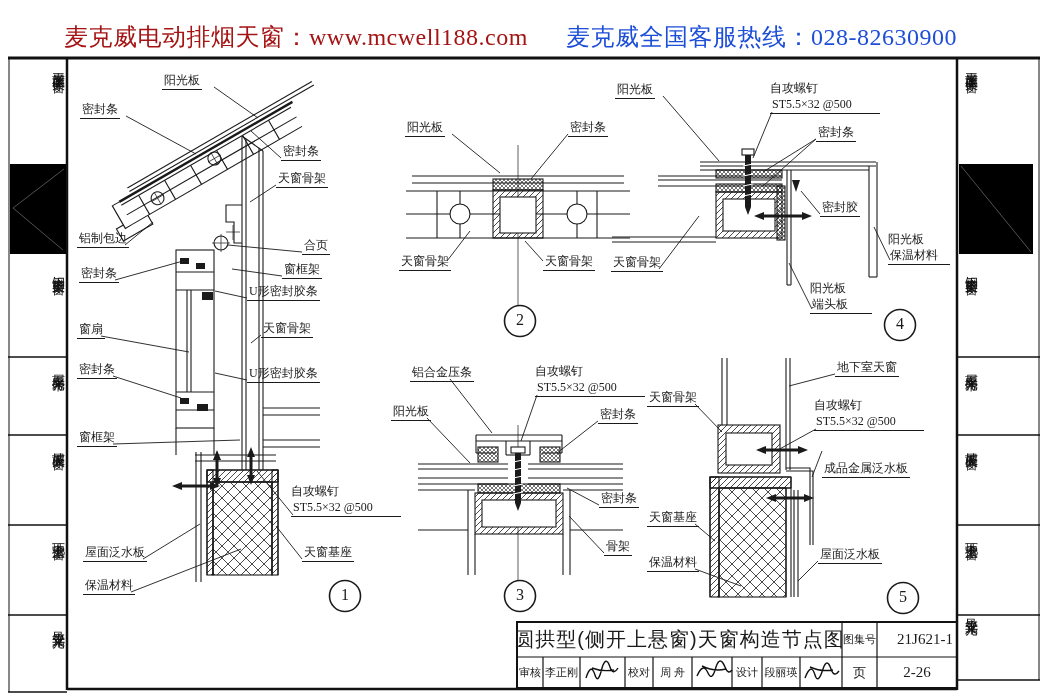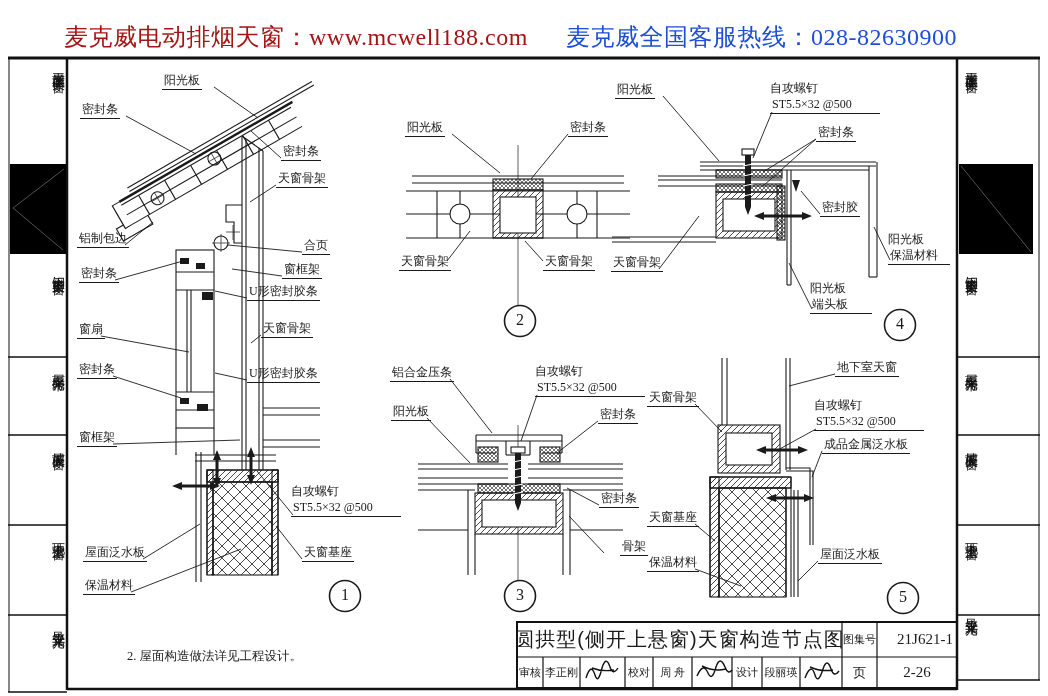--- a/index.html
+++ b/index.html
@@ -391,29 +391,29 @@
   <div class="lbl" style="left:302px;top:546px;">天窗基座</div>
   <div class="lbl" style="left:83px;top:579px;">保温材料</div>
   <div class="num" style="left:329px;top:586px;">1</div>
 
   <div class="lbl" style="left:405px;top:121px;">阳光板</div>
   <div class="lbl" style="left:568px;top:121px;">密封条</div>
   <div class="lbl" style="left:399px;top:255px;">天窗骨架</div>
   <div class="lbl" style="left:543px;top:255px;">天窗骨架</div>
   <div class="num" style="left:504px;top:311px;">2</div>
 
-  <div class="lbl" style="left:390px;top:366px;">铝合金压条</div>
+  <div class="lbl" style="left:410px;top:366px;">铝合金压条</div>
   <div class="lbl2" style="left:535px;top:364px;width:110px;">
     <div>自攻螺钉</div>
     <div class="sub">ST5.5×32 @500</div>
   </div>
   <div class="lbl" style="left:391px;top:405px;">阳光板</div>
   <div class="lbl" style="left:598px;top:408px;">密封条</div>
   <div class="lbl" style="left:599px;top:492px;">密封条</div>
-  <div class="lbl" style="left:620px;top:540px;">骨架</div>
+  <div class="lbl" style="left:604px;top:540px;">骨架</div>
   <div class="num" style="left:504px;top:586px;">3</div>
 
   <div class="lbl" style="left:615px;top:83px;">阳光板</div>
   <div class="lbl2" style="left:770px;top:81px;width:110px;">
     <div>自攻螺钉</div>
     <div class="sub">ST5.5×32 @500</div>
   </div>
   <div class="lbl" style="left:816px;top:126px;">密封条</div>
   <div class="lbl" style="left:820px;top:201px;">密封胶</div>
   <div class="lbl2" style="left:888px;top:232px;width:62px;">
@@ -426,27 +426,26 @@
     <div class="sub">端头板</div>
   </div>
   <div class="num" style="left:884px;top:315px;">4</div>
 
   <div class="lbl" style="left:835px;top:361px;">地下室天窗</div>
   <div class="lbl" style="left:647px;top:391px;">天窗骨架</div>
   <div class="lbl2" style="left:814px;top:398px;width:110px;">
     <div>自攻螺钉</div>
     <div class="sub">ST5.5×32 @500</div>
   </div>
-  <div class="lbl" style="left:822px;top:438px;">成品金属泛水板</div>
+  <div class="lbl" style="left:822px;top:462px;">成品金属泛水板</div>
   <div class="lbl" style="left:647px;top:511px;">天窗基座</div>
   <div class="lbl" style="left:647px;top:556px;">保温材料</div>
   <div class="lbl" style="left:818px;top:548px;">屋面泛水板</div>
   <div class="num" style="left:887px;top:588px;">5</div>
 
-  <div class="note" style="left:127px;top:648px;">2. 屋面构造做法详见工程设计。</div>
 
   <div class="tb tb-title" style="left:517px;top:622px;width:325px;height:35px;">圆拱型(侧开上悬窗)天窗构造节点图</div>
   <div class="tb tb-small" style="left:842px;top:622px;width:35px;height:35px;border-radius:6px;">图集号</div>
   <div class="tb tb-num" style="left:877px;top:622px;width:96px;height:35px;">21J621-1</div>
   <div class="tb tb-small" style="left:517px;top:657px;width:26px;height:31px;">审核</div>
   <div class="tb tb-small" style="left:543px;top:657px;width:37px;height:31px;">李正刚</div>
   <div class="tb tb-small" style="left:625px;top:657px;width:28px;height:31px;">校对</div>
   <div class="tb tb-small" style="left:653px;top:657px;width:39px;height:31px;">周 舟</div>
   <div class="tb tb-small" style="left:732px;top:657px;width:30px;height:31px;">设计</div>
   <div class="tb tb-small" style="left:762px;top:657px;width:38px;height:31px;">段丽瑛</div>

